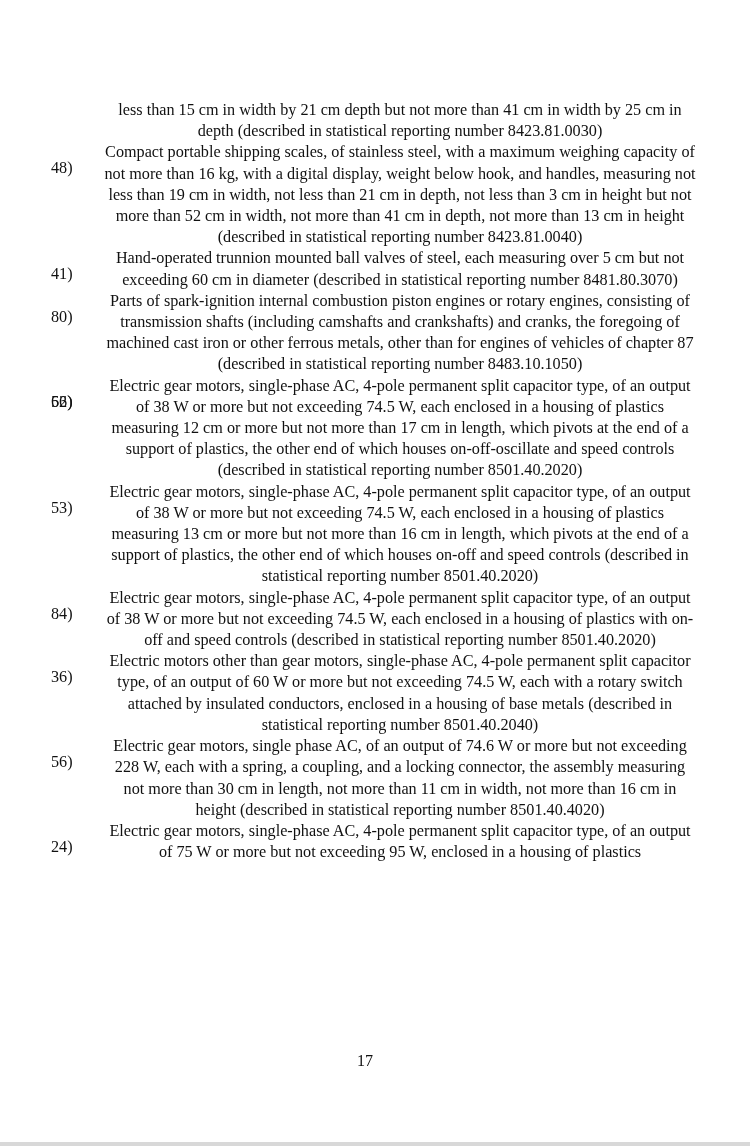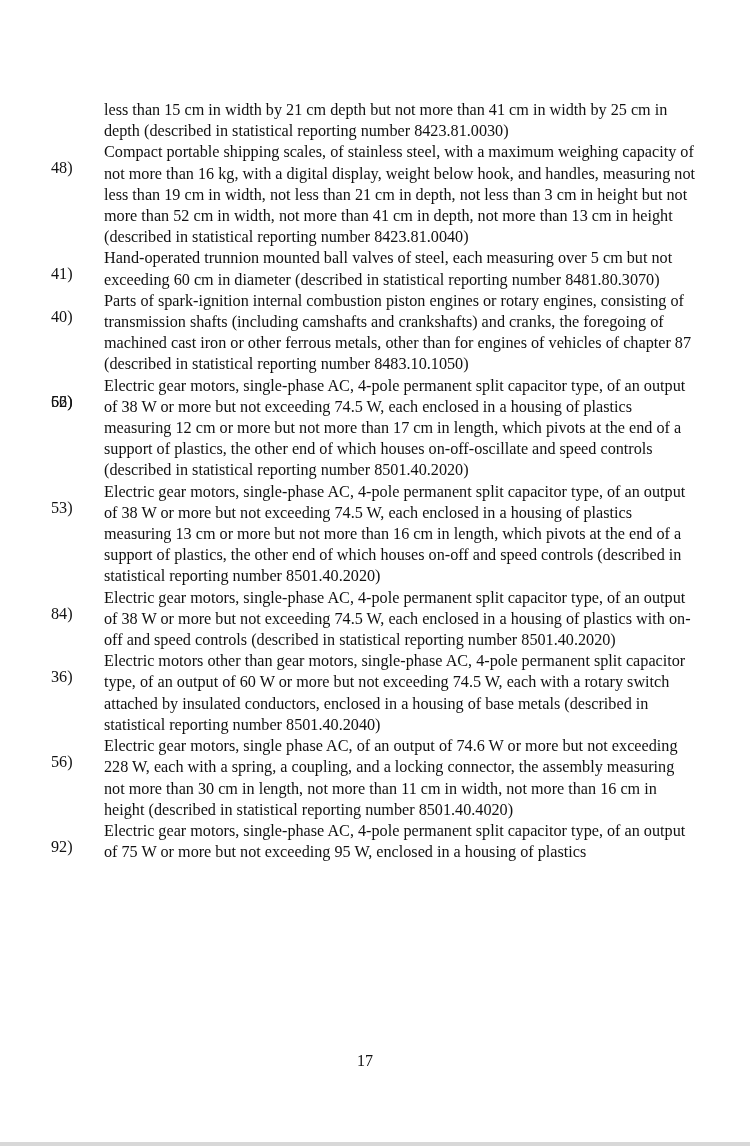--- a/index.html
+++ b/index.html
@@ -29,20 +29,21 @@
       bottom: 0;
       width: 750px;
       height: 4px;
       background: #d8d8d8;
     }
     .content {
       position: absolute;
       left: 0;
       top: 100px;
       width: 750px;
+      text-align: center;
     }
     .item {
       position: relative;
       padding-left: 104px;
       width: 592px;
       font-size: 16.2px;
       line-height: 21.2px;
     }
     .item-num {
       position: absolute;
@@ -72,21 +73,21 @@
 
     <div class="item">
       <span class="item-num">48)</span>
       <span class="item-text">Compact portable shipping scales, of stainless steel, with a maximum weighing capacity of not more than 16 kg, with a digital display, weight below hook, and handles, measuring not less than 19 cm in width, not less than 21 cm in depth, not less than 3 cm in height but not more than 52 cm in width, not more than 41 cm in depth, not more than 13 cm in height (described in statistical reporting number 8423.81.0040)</span>
     </div>
     <div class="item">
       <span class="item-num">41)</span>
       <span class="item-text">Hand-operated trunnion mounted ball valves of steel, each measuring over 5 cm but not exceeding 60 cm in diameter (described in statistical reporting number 8481.80.3070)</span>
     </div>
     <div class="item">
-      <span class="item-num">40)</span>
+      <span class="item-num">80)</span>
       <span class="item-text">Parts of spark-ignition internal combustion piston engines or rotary engines, consisting of transmission shafts (including camshafts and crankshafts) and cranks, the foregoing of machined cast iron or other ferrous metals, other than for engines of vehicles of chapter 87 (described in statistical reporting number 8483.10.1050)</span>
     </div>
     <div class="item">
       <span class="item-num">66)</span>
     </div>
     <div class="item">
       <span class="item-num">52)</span>
       <span class="item-text">Electric gear motors, single-phase AC, 4-pole permanent split capacitor type, of an output of 38 W or more but not exceeding 74.5 W, each enclosed in a housing of plastics measuring 12 cm or more but not more than 17 cm in length, which pivots at the end of a support of plastics, the other end of which houses on-off-oscillate and speed controls (described in statistical reporting number 8501.40.2020)</span>
     </div>
     <div class="item">
@@ -99,20 +100,20 @@
     </div>
     <div class="item">
       <span class="item-num">36)</span>
       <span class="item-text">Electric motors other than gear motors, single-phase AC, 4-pole permanent split capacitor type, of an output of 60 W or more but not exceeding 74.5 W, each with a rotary switch attached by insulated conductors, enclosed in a housing of base metals (described in statistical reporting number 8501.40.2040)</span>
     </div>
     <div class="item">
       <span class="item-num">56)</span>
       <span class="item-text">Electric gear motors, single phase AC, of an output of 74.6 W or more but not exceeding 228 W, each with a spring, a coupling, and a locking connector, the assembly measuring not more than 30 cm in length, not more than 11 cm in width, not more than 16 cm in height (described in statistical reporting number 8501.40.4020)</span>
     </div>
     <div class="item">
-      <span class="item-num">92)</span>
+      <span class="item-num">24)</span>
       <span class="item-text">Electric gear motors, single-phase AC, 4-pole permanent split capacitor type, of an output of 75 W or more but not exceeding 95 W, enclosed in a housing of plastics</span>
     </div>
   </div>
 
   <div class="page-number">17</div>
 </div>
 <div class="bottom-edge"></div>
 
 </body></html>

